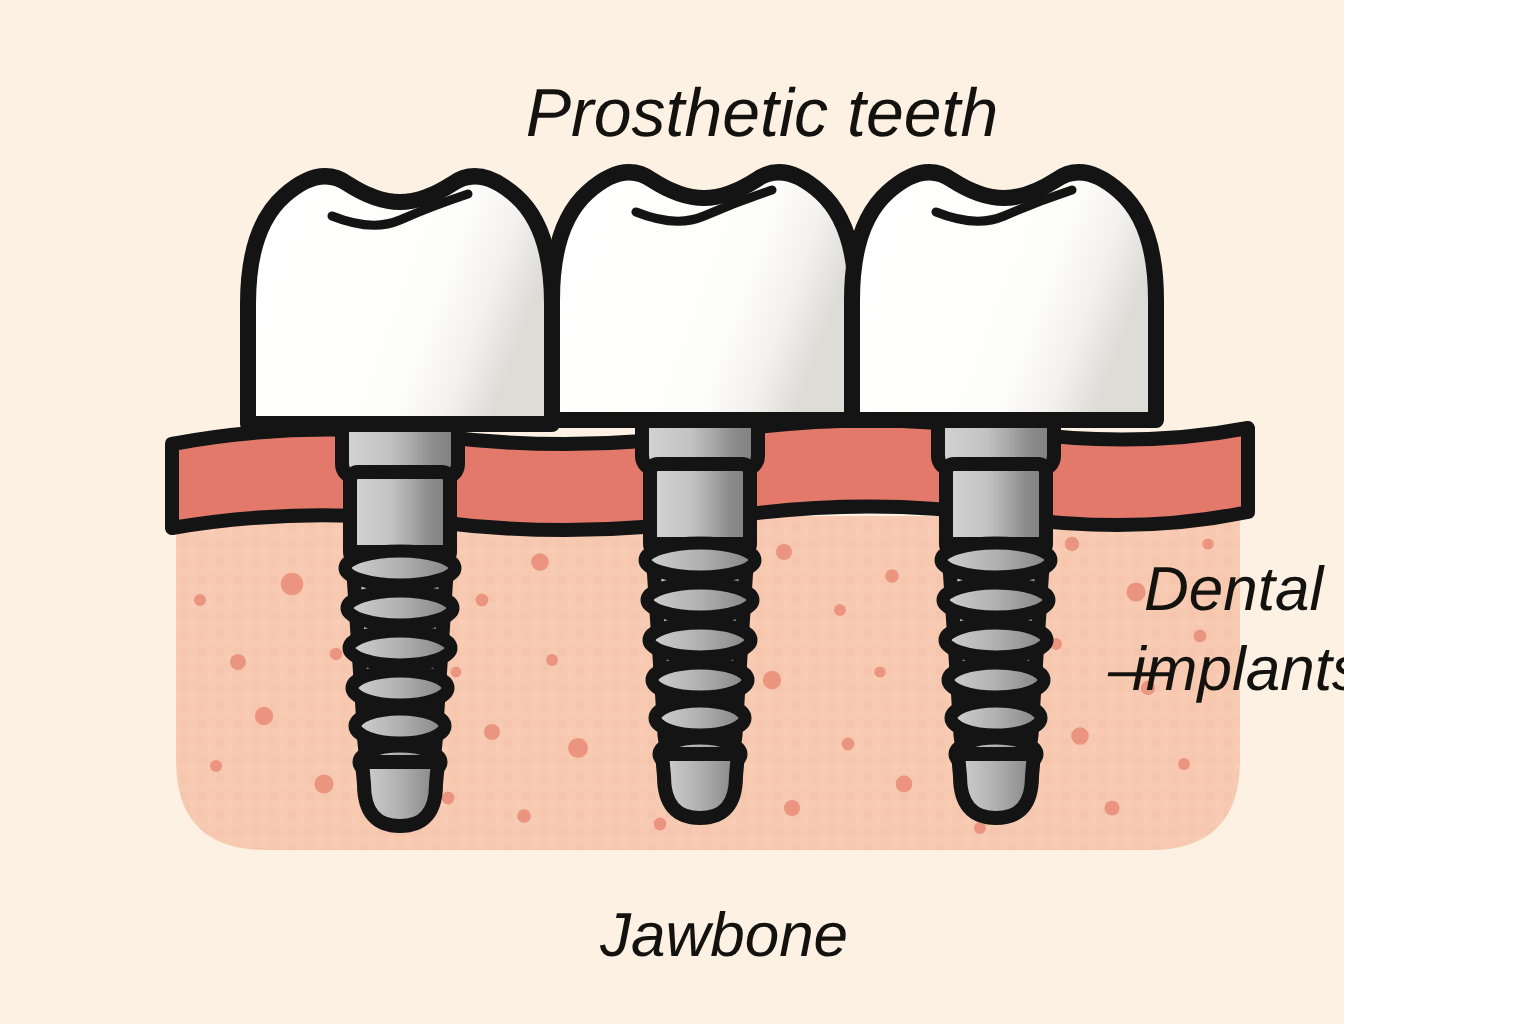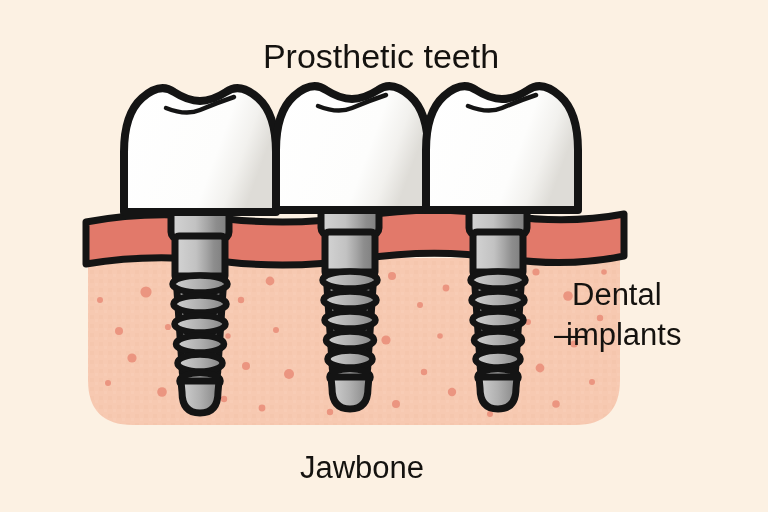--- a/index.html
+++ b/index.html
@@ -6,24 +6,25 @@
   html, body {
     margin: 0;
     padding: 0;
     background: #ffffff;
   }
   body {
     font-family: "Liberation Sans", sans-serif;
   }
   #scene {
     position: relative;
-    width: 768px;
+    width: 672px;
     height: 512px;
     overflow: hidden;
     background: #1d4ed8;
+    font-style: italic;
   }
   #scene svg {
     display: block;
     width: 768px;
     height: 512px;
   }
   .label-text {
     font-family: "Liberation Sans", sans-serif;
     font-weight: 400;
     fill: #14120f;

